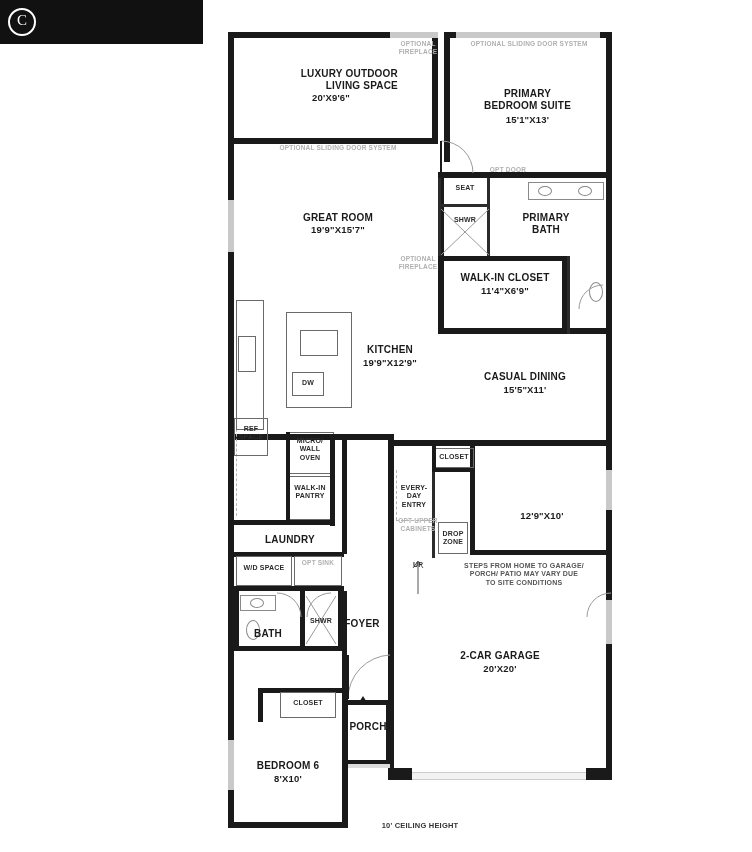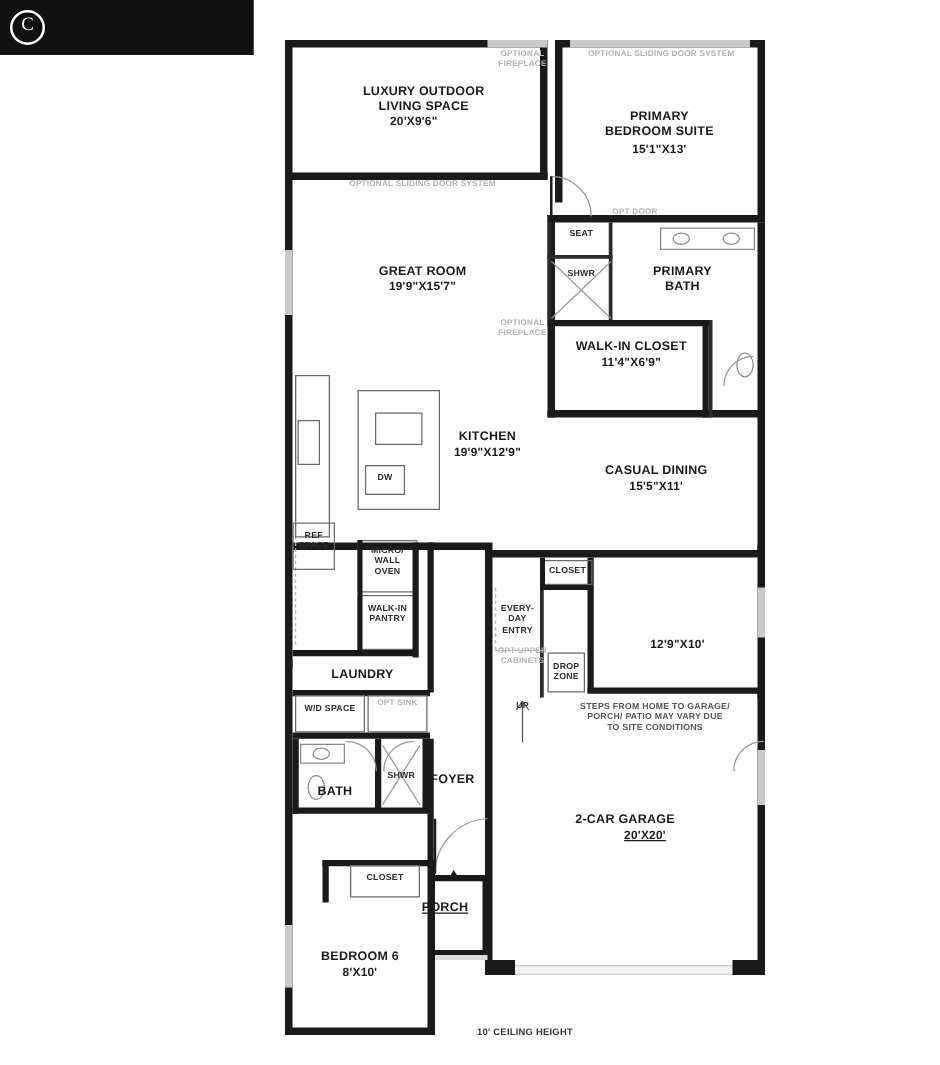--- a/index.html
+++ b/index.html
@@ -295,21 +295,21 @@
 FIREPLACE</div>
   <div class="lbl lbl-opt" style="left:444px; top:40px; width:170px;">OPTIONAL SLIDING DOOR SYSTEM</div>
   <div class="lbl lbl-opt" style="left:248px; top:144px; width:180px;">OPTIONAL SLIDING DOOR SYSTEM</div>
   <div class="lbl lbl-opt" style="left:478px; top:166px; width:60px;">OPT DOOR</div>
   <div class="lbl lbl-opt" style="left:388px; top:255px; width:60px;">OPTIONAL
 FIREPLACE</div>
   <div class="lbl lbl-opt" style="left:390px; top:517px; width:56px;">OPT UPPER
 CABINETS</div>
   <div class="lbl lbl-opt" style="left:294px; top:559px; width:48px;">OPT SINK</div>
 
-  <div class="lbl lbl-room" style="left:264px; top:68px; width:150px;">LUXURY OUTDOOR
+  <div class="lbl lbl-room" style="left:248px; top:68px; width:150px;text-align:right;">LUXURY OUTDOOR
 LIVING SPACE</div>
   <div class="lbl lbl-dim" style="left:256px; top:92px; width:150px;">20'X9'6"</div>
 
   <div class="lbl lbl-room" style="left:455px; top:88px; width:145px;">PRIMARY
 BEDROOM SUITE</div>
   <div class="lbl lbl-dim" style="left:455px; top:114px; width:145px;">15'1"X13'</div>
 
   <div class="lbl lbl-room" style="left:272px; top:212px; width:132px;">GREAT ROOM</div>
   <div class="lbl lbl-dim" style="left:272px; top:224px; width:132px;">19'9"X15'7"</div>
 
@@ -327,26 +327,26 @@
 
   <div class="lbl lbl-dim" style="left:477px; top:510px; width:130px;">12'9"X10'</div>
 
   <div class="lbl lbl-room" style="left:238px; top:534px; width:104px;">LAUNDRY</div>
 
   <div class="lbl lbl-room" style="left:240px; top:628px; width:56px;">BATH</div>
 
   <div class="lbl lbl-room" style="left:332px; top:618px; width:60px;">FOYER</div>
 
   <div class="lbl lbl-room" style="left:440px; top:650px; width:120px;">2-CAR GARAGE</div>
-  <div class="lbl lbl-dim" style="left:456px; top:663px; width:120px;text-decoration:underline;">20'X20'</div>
+  <div class="lbl lbl-dim" style="left:440px; top:663px; width:120px;">20'X20'</div>
 
   <div class="lbl lbl-room" style="left:232px; top:760px; width:112px;">BEDROOM 6</div>
   <div class="lbl lbl-dim" style="left:232px; top:773px; width:112px;">8'X10'</div>
 
-  <div class="lbl lbl-room" style="left:332px; top:721px; width:48px;text-decoration:underline;">PORCH</div>
+  <div class="lbl lbl-room" style="left:344px; top:721px; width:48px;">PORCH</div>
 
   <div class="lbl lbl-small" style="left:444px; top:184px; width:42px;">SEAT</div>
   <div class="lbl lbl-small" style="left:442px; top:216px; width:46px;">SHWR</div>
   <div class="lbl lbl-small" style="left:234px; top:425px; width:34px;">REF
 SPACE</div>
   <div class="lbl lbl-small" style="left:292px; top:379px; width:32px;">DW</div>
   <div class="lbl lbl-small" style="left:286px; top:437px; width:48px;">MICRO/
 WALL
 OVEN</div>
   <div class="lbl lbl-small" style="left:286px; top:484px; width:48px;">WALK-IN

